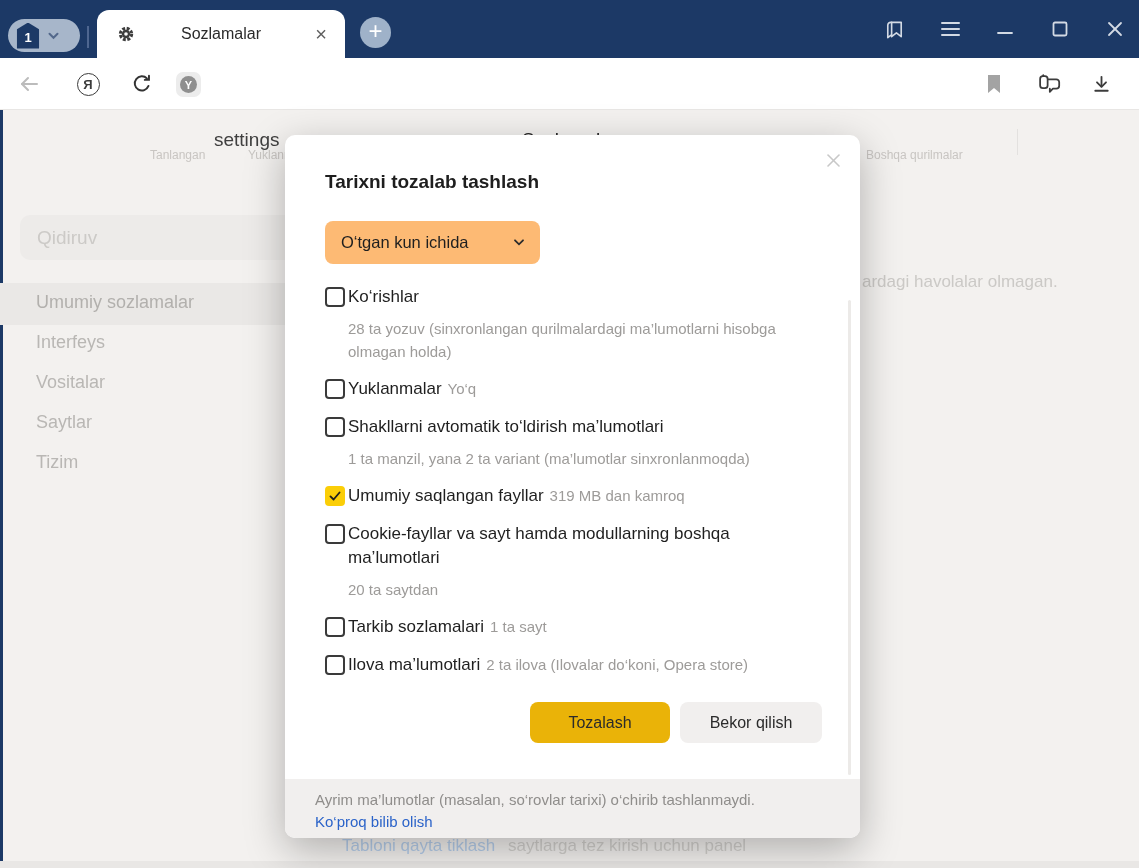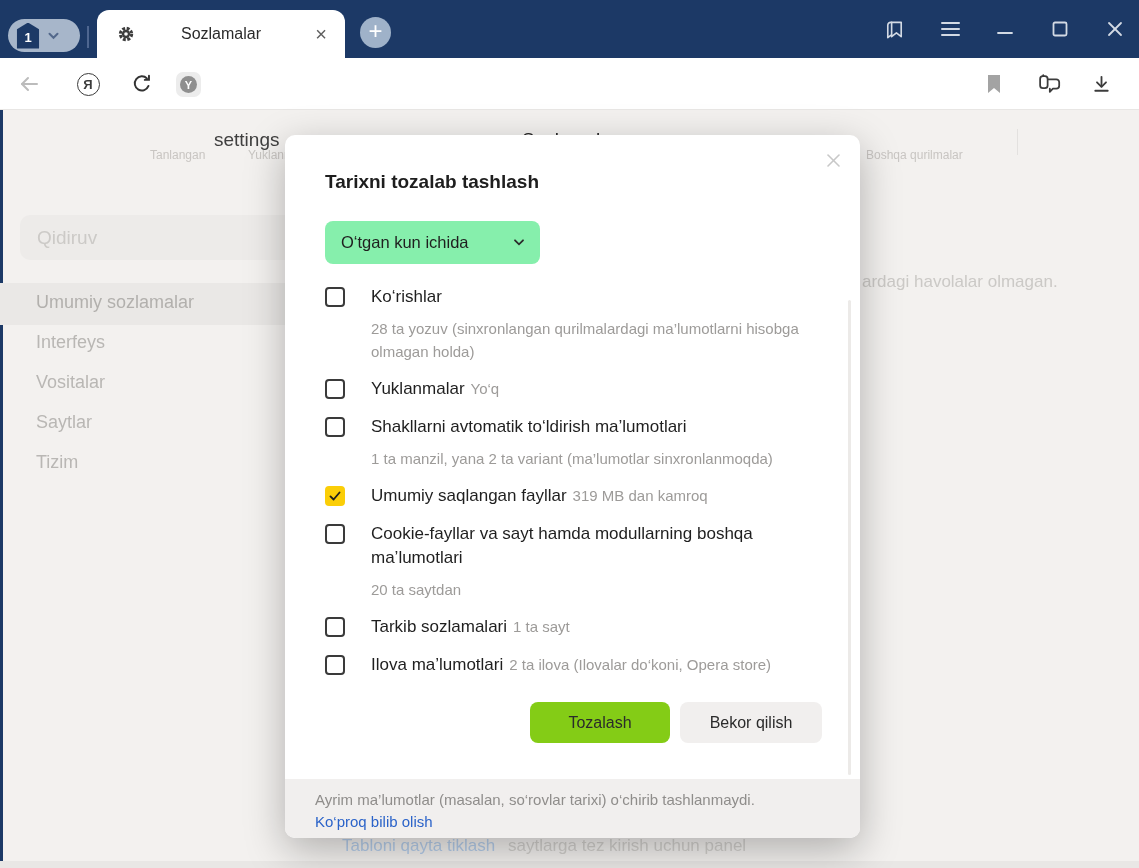--- a/index.html
+++ b/index.html
@@ -38,35 +38,35 @@
   .search-box input::placeholder{color:#cccac7;}
   .side-highlight{position:absolute;left:0;top:283px;width:316px;height:42px;background:#eae8e6;}
   .side-item{position:absolute;left:36px;font-size:18px;color:#b9b7b4;cursor:pointer;white-space:nowrap;}
   .tableau-link{position:absolute;left:342px;top:836px;font-size:17px;color:#b5cdea;cursor:pointer;white-space:nowrap;}
   .tableau-desc{position:absolute;left:508px;top:836px;font-size:17px;color:#d2d0cd;white-space:nowrap;}
 
   
   .dialog{position:absolute;left:285px;top:135px;width:575px;height:703px;background:#fff;border-radius:10px;box-shadow:0 12px 40px rgba(0,0,0,0.28);}
   .dlg-close{position:absolute;right:16px;top:14px;width:22px;height:22px;display:flex;align-items:center;justify-content:center;cursor:pointer;}
   .dlg-title{position:absolute;left:40px;top:36px;font-size:19px;font-weight:700;color:#1e1e1e;white-space:nowrap;}
-  .dlg-select{position:absolute;left:40px;top:86px;width:215px;height:43px;background:#86efac;border-radius:8px;display:flex;align-items:center;justify-content:space-between;padding:0 16px;box-sizing:border-box;cursor:pointer;}
+  .dlg-select{position:absolute;left:40px;top:86px;width:215px;height:43px;background:#fdba74;border-radius:8px;display:flex;align-items:center;justify-content:space-between;padding:0 16px;box-sizing:border-box;cursor:pointer;}
   .dlg-select-label{font-size:16.5px;color:#1f1f1f;white-space:nowrap;}
   .dlg-list{position:absolute;left:40px;top:150px;width:500px;}
-  .item{display:flex;gap:26px;margin-bottom:14px;}
+  .item{display:flex;gap:3px;margin-bottom:14px;}
   .cb{width:20px;height:20px;border:2px solid #3a3a3a;border-radius:4px;box-sizing:border-box;flex:0 0 auto;margin-top:2px;background:#fff;display:flex;align-items:center;justify-content:center;cursor:pointer;}
   .cb svg{display:none;}
   .cb.checked{background:#fbce07;border-color:#fbce07;}
   .cb.checked svg{display:block;}
   .ilabel{font-size:17px;line-height:24px;color:#1f1f1f;cursor:pointer;}
   .iinline{font-size:15px;color:#9d9b99;margin-left:6px;font-weight:normal;}
   .isub{font-size:15px;line-height:23px;color:#9d9b99;margin-top:8px;max-width:432px;}
   .isub:empty,.iinline:empty{display:none;}
   .scroll-track{position:absolute;right:9px;top:165px;width:3px;height:475px;background:#eceae8;border-radius:2px;}
   .btn{position:absolute;top:567px;height:41px;border:none;border-radius:8px;font-family:"Liberation Sans",sans-serif;font-size:16px;color:#2b2b2b;cursor:pointer;}
-  .btn-clear{left:245px;width:140px;background:#84cc16;}
+  .btn-clear{left:245px;width:140px;background:#eab308;}
   .btn-cancel{left:395px;width:142px;background:#f1efee;}
   .dlg-footer{position:absolute;left:0;bottom:0;width:100%;height:59px;background:#f1efee;border-radius:0 0 10px 10px;box-sizing:border-box;padding:10px 30px 0 30px;font-size:15px;line-height:22px;}
   .footer-note{color:#8f8d8b;}
   .footer-link{color:#2b63c9;cursor:pointer;display:inline-block;}
 </style>
 </head>
 <body>
 
 <div id="app">
 

